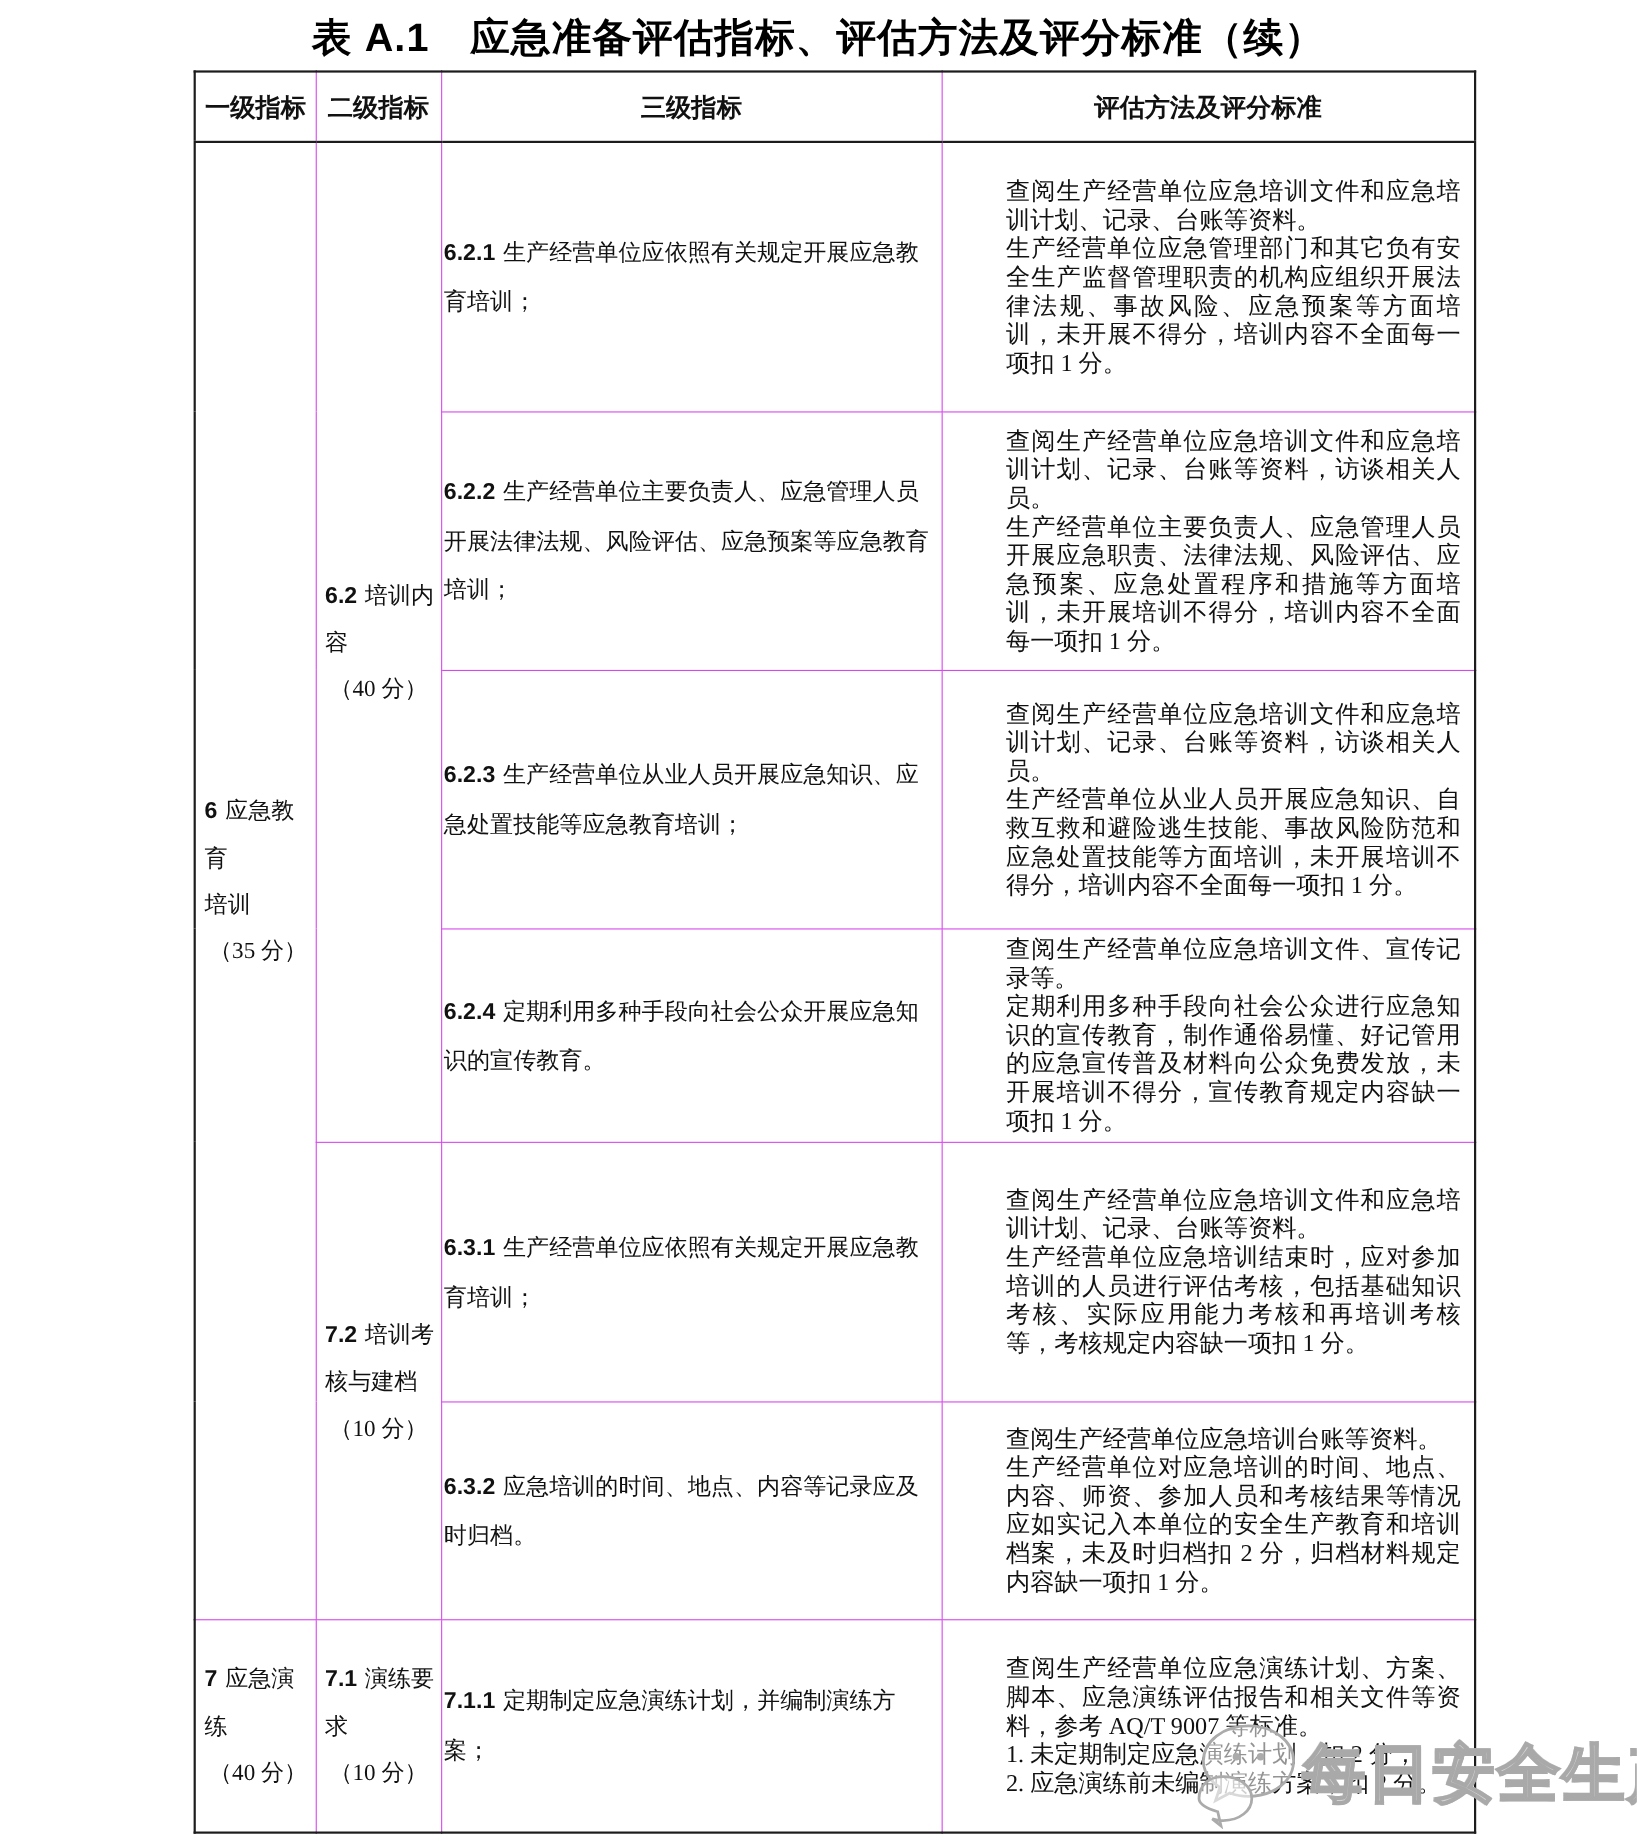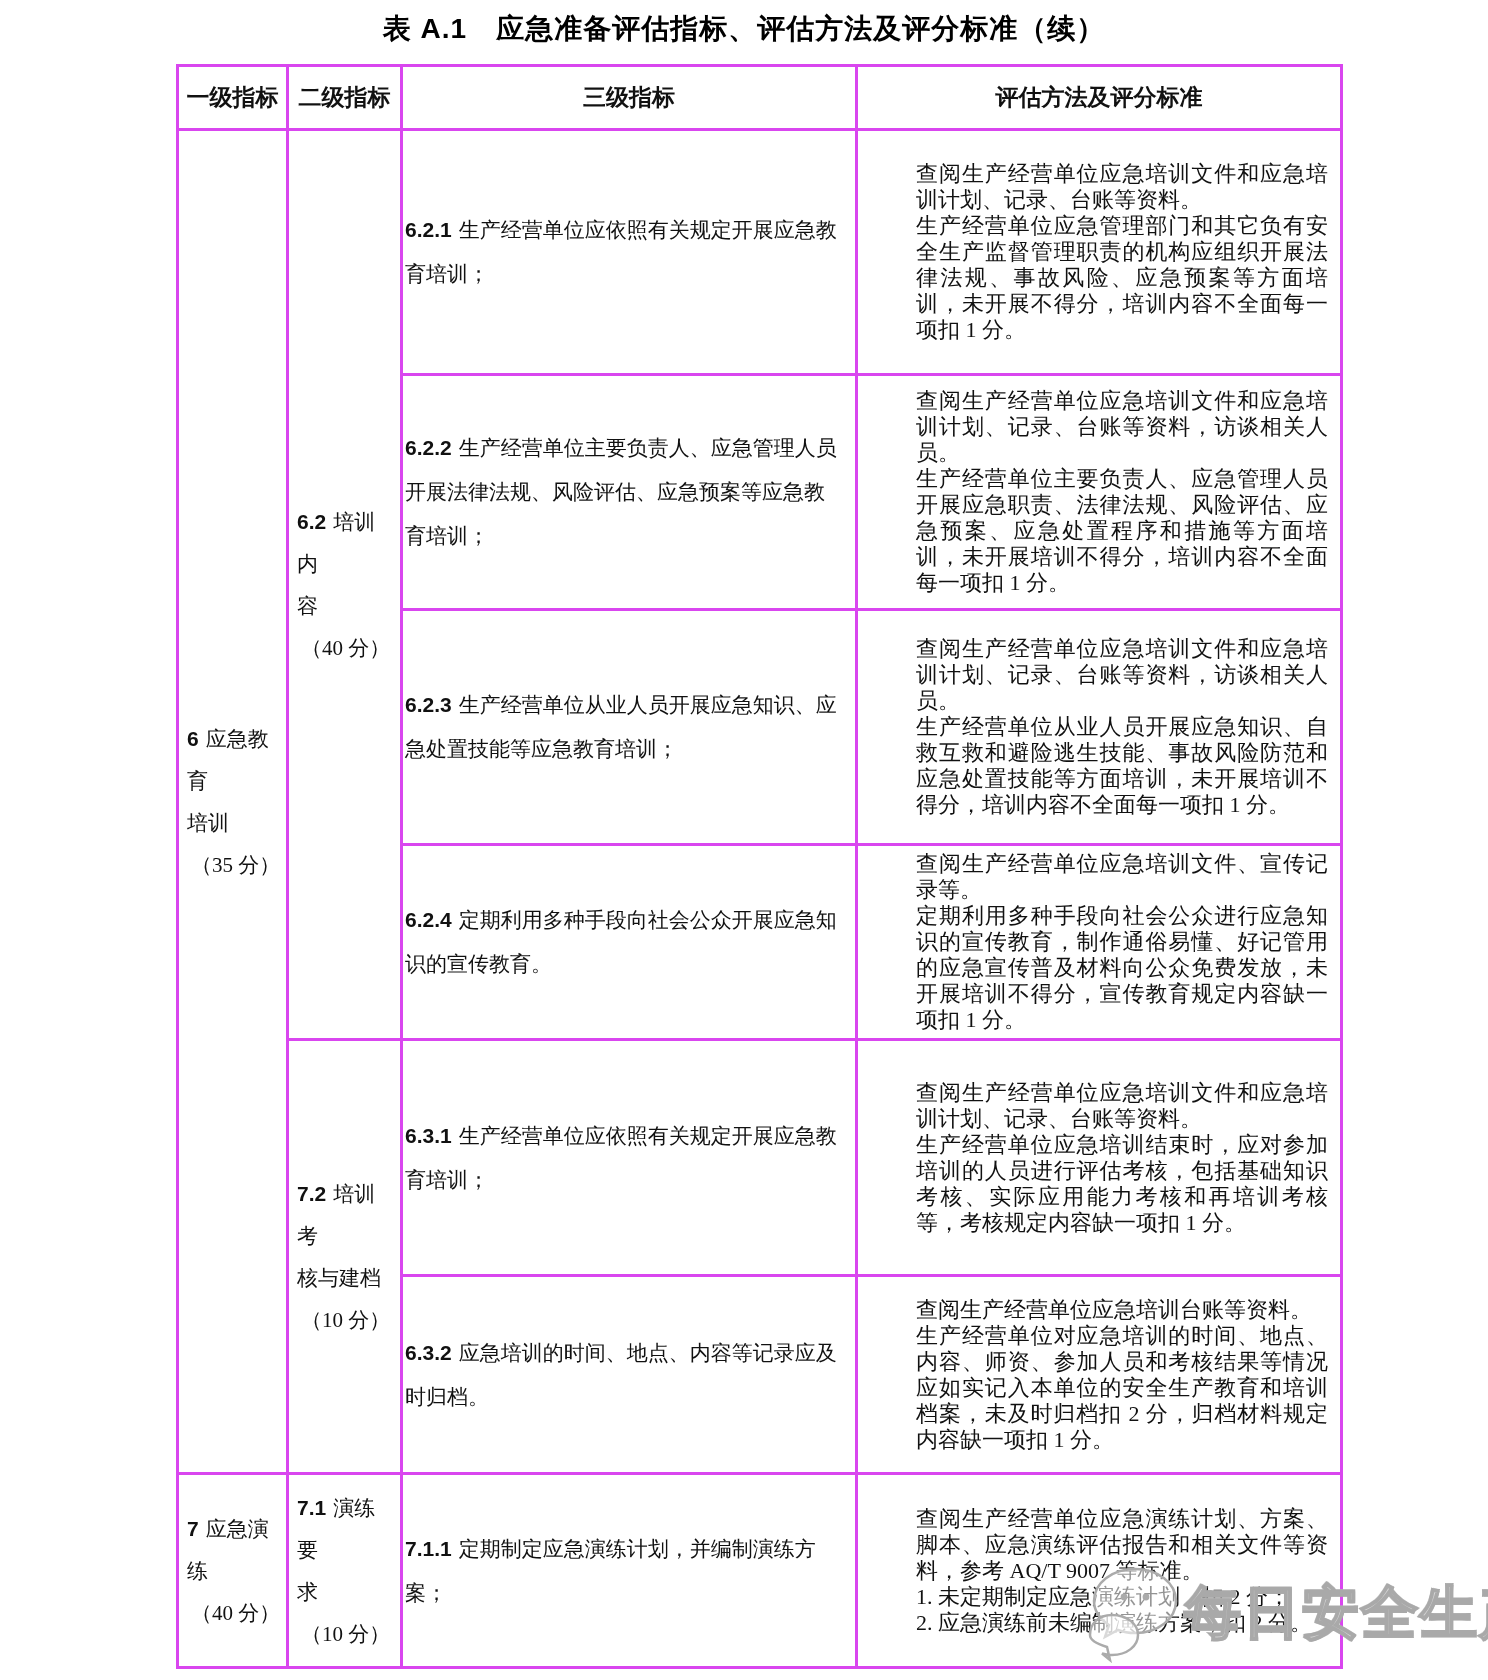--- a/index.html
+++ b/index.html
@@ -15,36 +15,36 @@
   }
 
   .title {
     position: absolute;
     top: 10px;
     left: 0;
     width: 1488px;
     text-align: center;
     font-family: "Liberation Sans", sans-serif;
     font-weight: bold;
-    font-size: 28px;
+    font-size: 36px;
     letter-spacing: 1px;
     color: #000;
   }
 
   table.eval {
     position: absolute;
     left: 176px;
     top: 64px;
     border-collapse: collapse;
     table-layout: fixed;
     border: 2px solid #1c1c1c;
     background: #fff;
   }
   table.eval td, table.eval th {
-    border: 3px solid #d946ef;
+    border: 1px solid #d946ef;
     vertical-align: middle;
   }
   table.eval th {
     border-bottom: 2px solid #1c1c1c;
     font-family: "Liberation Sans", sans-serif;
     font-weight: bold;
     font-size: 23px;
     text-align: center;
     padding: 4px 2px;
   }

